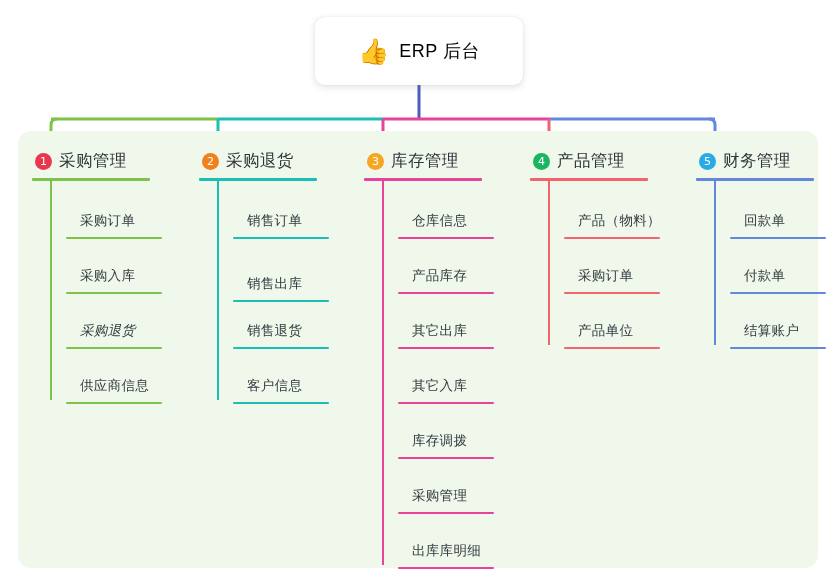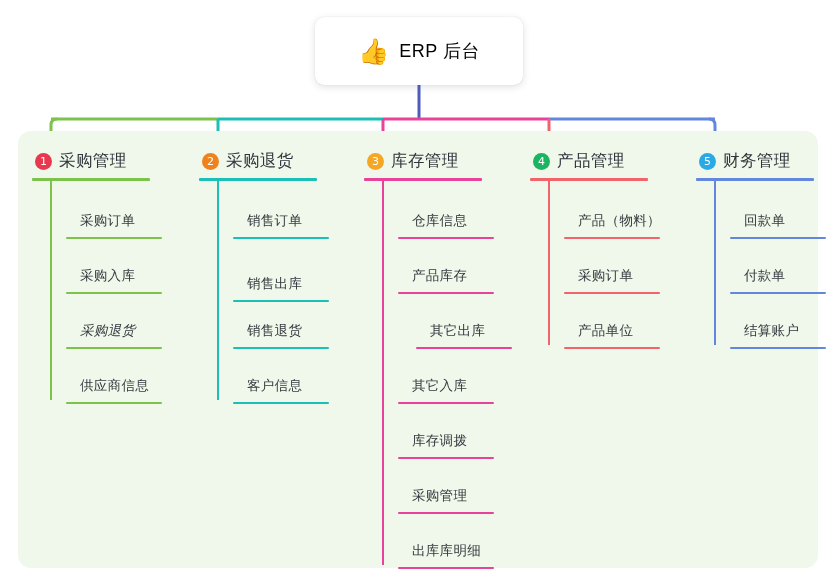--- a/index.html
+++ b/index.html
@@ -158,21 +158,21 @@
         <div class="head-rule" style="top: 178px; background: rgb(232, 66, 154);"></div>
         <div class="spine" style="top: 180px; height: 385px; background: rgb(232, 66, 154);"></div>
         <div class="leaf" style="top: 184px;">
           <span class="leaf-label">仓库信息</span>
           <div class="leaf-rule" style="background: rgb(232, 66, 154);"></div>
         </div>
         <div class="leaf" style="top: 239px;">
           <span class="leaf-label">产品库存</span>
           <div class="leaf-rule" style="background: rgb(232, 66, 154);"></div>
         </div>
-        <div class="leaf" style="top: 294px; margin-left: 18px;">
+        <div class="leaf" style="top: 294px;">
           <span class="leaf-label">其它出库</span>
           <div class="leaf-rule" style="background: rgb(232, 66, 154);"></div>
         </div>
         <div class="leaf" style="top: 349px; text-align: right;">
           <span class="leaf-label">其它入库</span>
           <div class="leaf-rule" style="background: rgb(232, 66, 154);"></div>
         </div>
         <div class="leaf" style="top: 404px;">
           <span class="leaf-label">库存调拨</span>
           <div class="leaf-rule" style="background: rgb(232, 66, 154);"></div>

